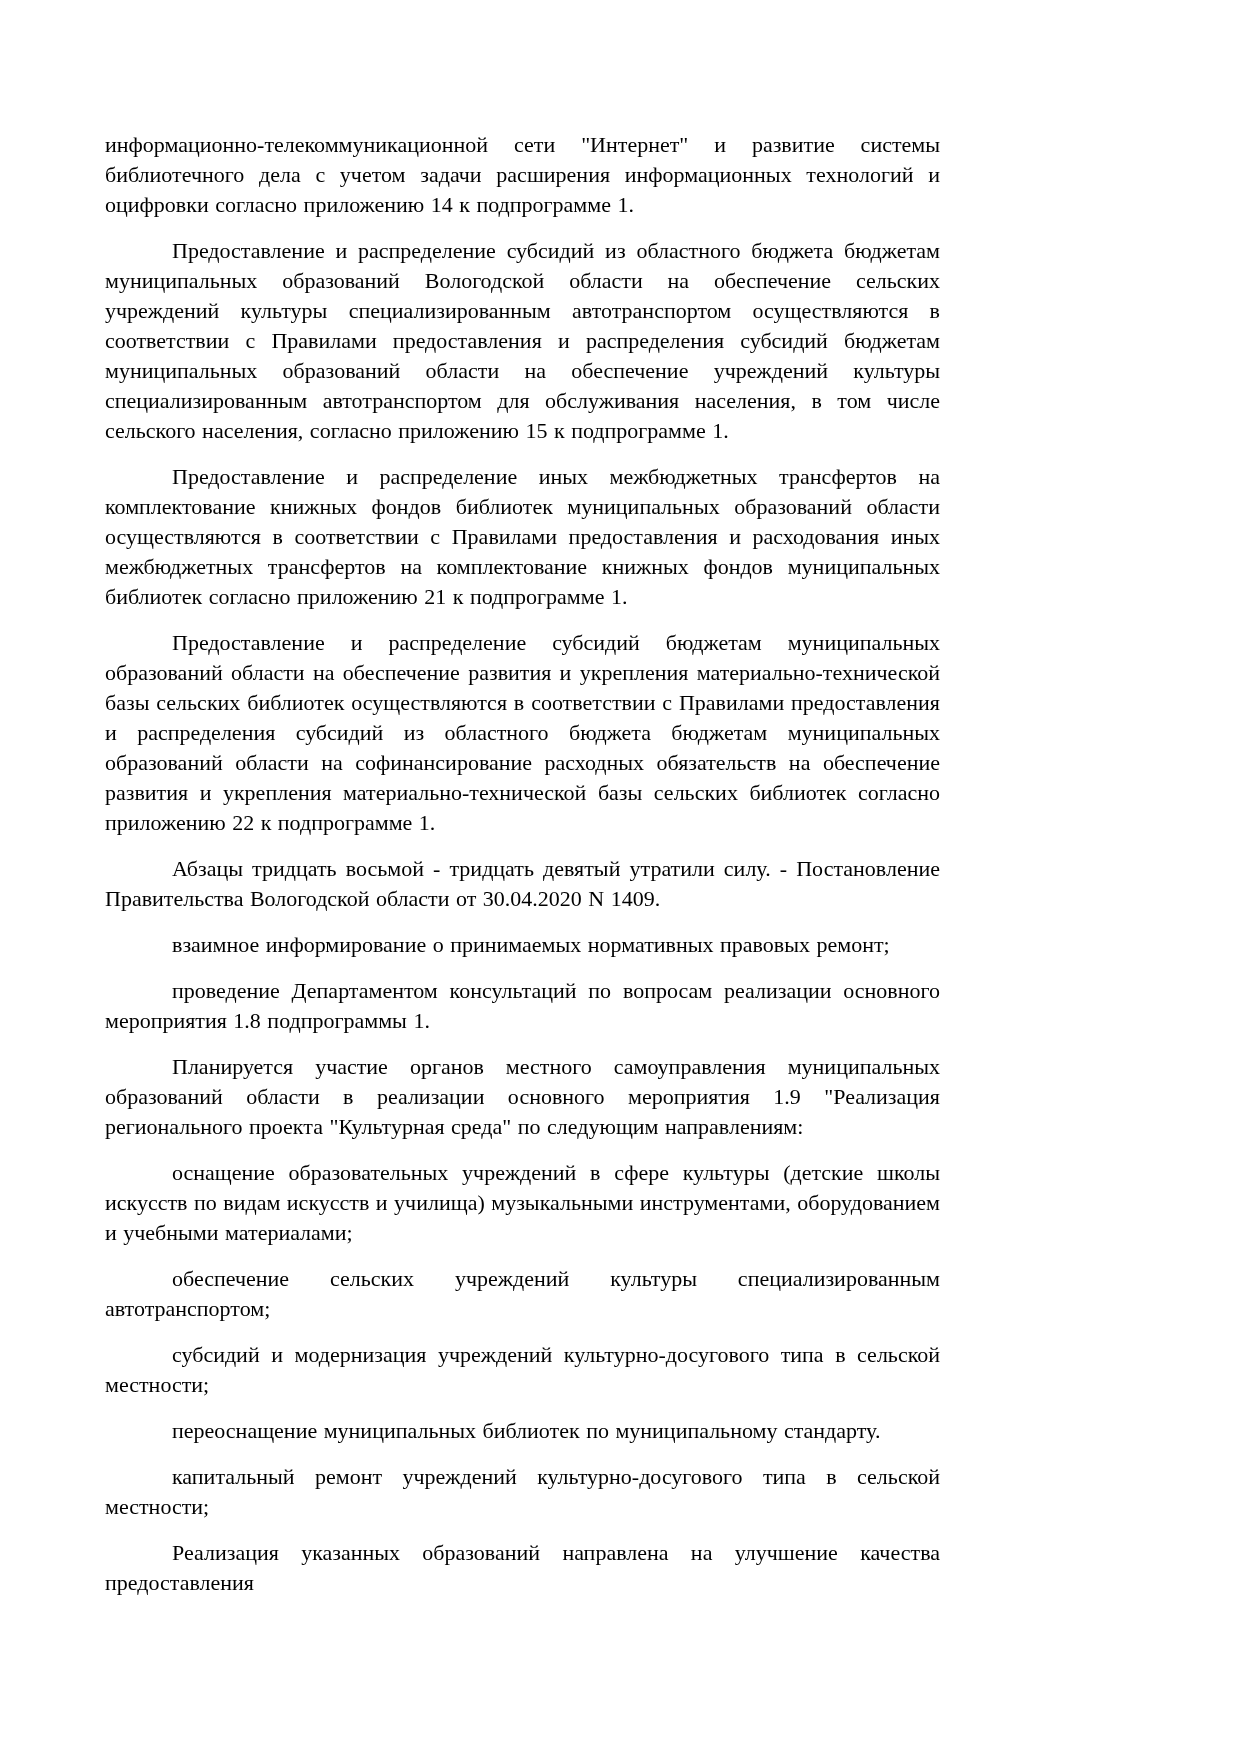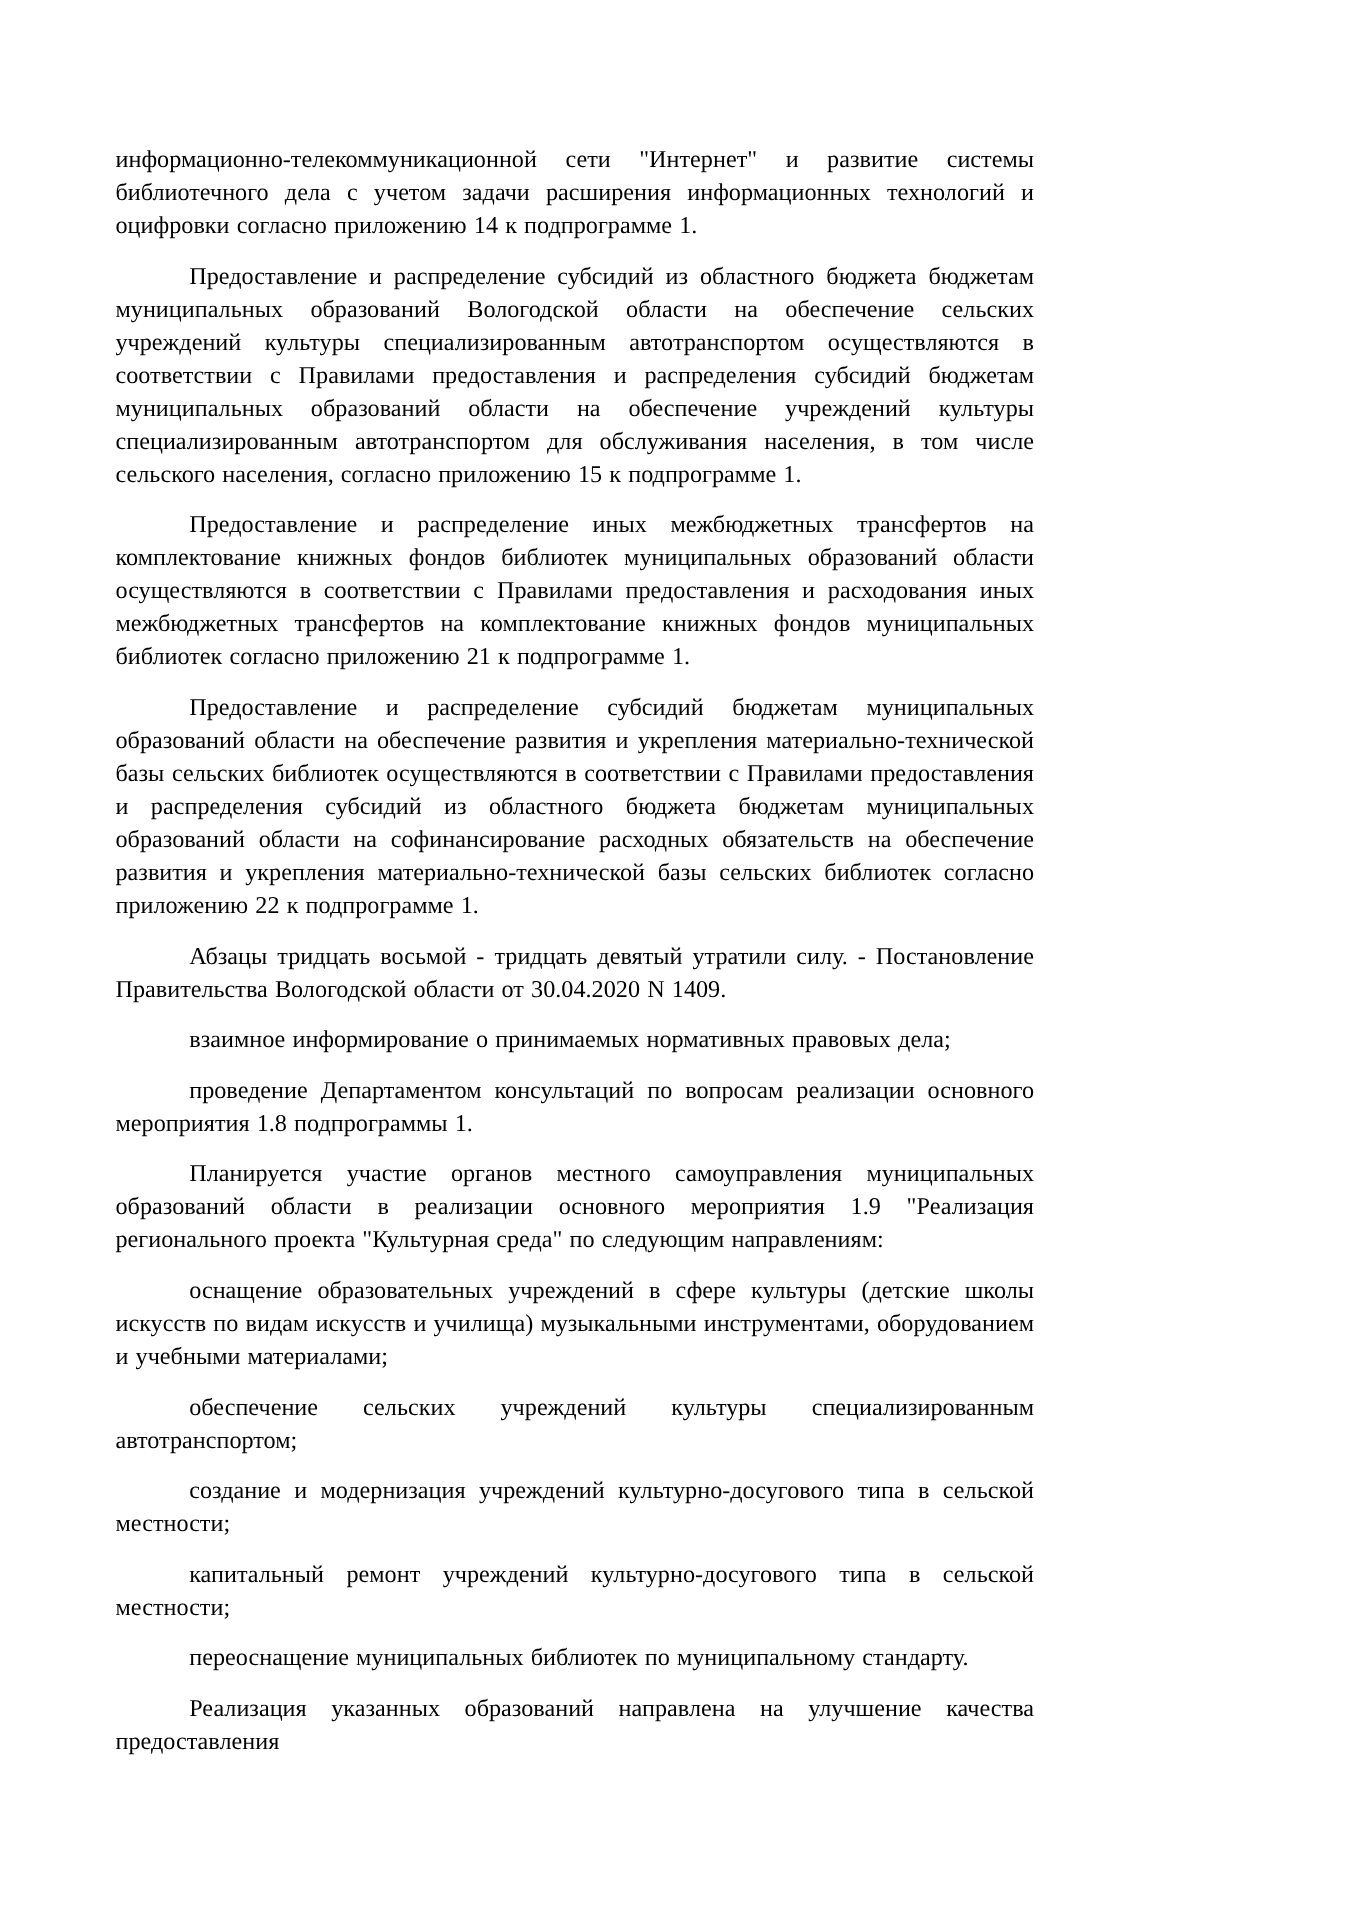--- a/index.html
+++ b/index.html
@@ -35,22 +35,22 @@
 </style>
 </head>
 <body>
 
 <div class="page">
   <p class="no-indent">информационно-телекоммуникационной сети "Интернет" и развитие системы библиотечного дела с учетом задачи расширения информационных технологий и оцифровки согласно приложению 14 к подпрограмме 1.</p>
   <p>Предоставление и распределение субсидий из областного бюджета бюджетам муниципальных образований Вологодской области на обеспечение сельских учреждений культуры специализированным автотранспортом осуществляются в соответствии с Правилами предоставления и распределения субсидий бюджетам муниципальных образований области на обеспечение учреждений культуры специализированным автотранспортом для обслуживания населения, в том числе сельского населения, согласно приложению 15 к подпрограмме 1.</p>
   <p>Предоставление и распределение иных межбюджетных трансфертов на комплектование книжных фондов библиотек муниципальных образований области осуществляются в соответствии с Правилами предоставления и расходования иных межбюджетных трансфертов на комплектование книжных фондов муниципальных библиотек согласно приложению 21 к подпрограмме 1.</p>
   <p>Предоставление и распределение субсидий бюджетам муниципальных образований области на обеспечение развития и укрепления материально-технической базы сельских библиотек осуществляются в соответствии с Правилами предоставления и распределения субсидий из областного бюджета бюджетам муниципальных образований области на софинансирование расходных обязательств на обеспечение развития и укрепления материально-технической базы сельских библиотек согласно приложению 22 к подпрограмме 1.</p>
   <p>Абзацы тридцать восьмой - тридцать девятый утратили силу. - Постановление Правительства Вологодской области от 30.04.2020 N 1409.</p>
-  <p>взаимное информирование о принимаемых нормативных правовых дела;</p>
+  <p>взаимное информирование о принимаемых нормативных правовых ремонт;</p>
   <p>проведение Департаментом консультаций по вопросам реализации основного мероприятия 1.8 подпрограммы 1.</p>
   <p>Планируется участие органов местного самоуправления муниципальных образований области в реализации основного мероприятия 1.9 "Реализация регионального проекта "Культурная среда" по следующим направлениям:</p>
   <p>оснащение образовательных учреждений в сфере культуры (детские школы искусств по видам искусств и училища) музыкальными инструментами, оборудованием и учебными материалами;</p>
   <p>обеспечение сельских учреждений культуры специализированным автотранспортом;</p>
-  <p>создание и модернизация учреждений культурно-досугового типа в сельской местности;</p>
+  <p>субсидий и модернизация учреждений культурно-досугового типа в сельской местности;</p>
+  <p>переоснащение муниципальных библиотек по муниципальному стандарту.</p>
   <p>капитальный ремонт учреждений культурно-досугового типа в сельской местности;</p>
-  <p>переоснащение муниципальных библиотек по муниципальному стандарту.</p>
   <p class="justify-last">Реализация указанных образований направлена на улучшение качества предоставления</p>
 </div>
 
 </body></html>

